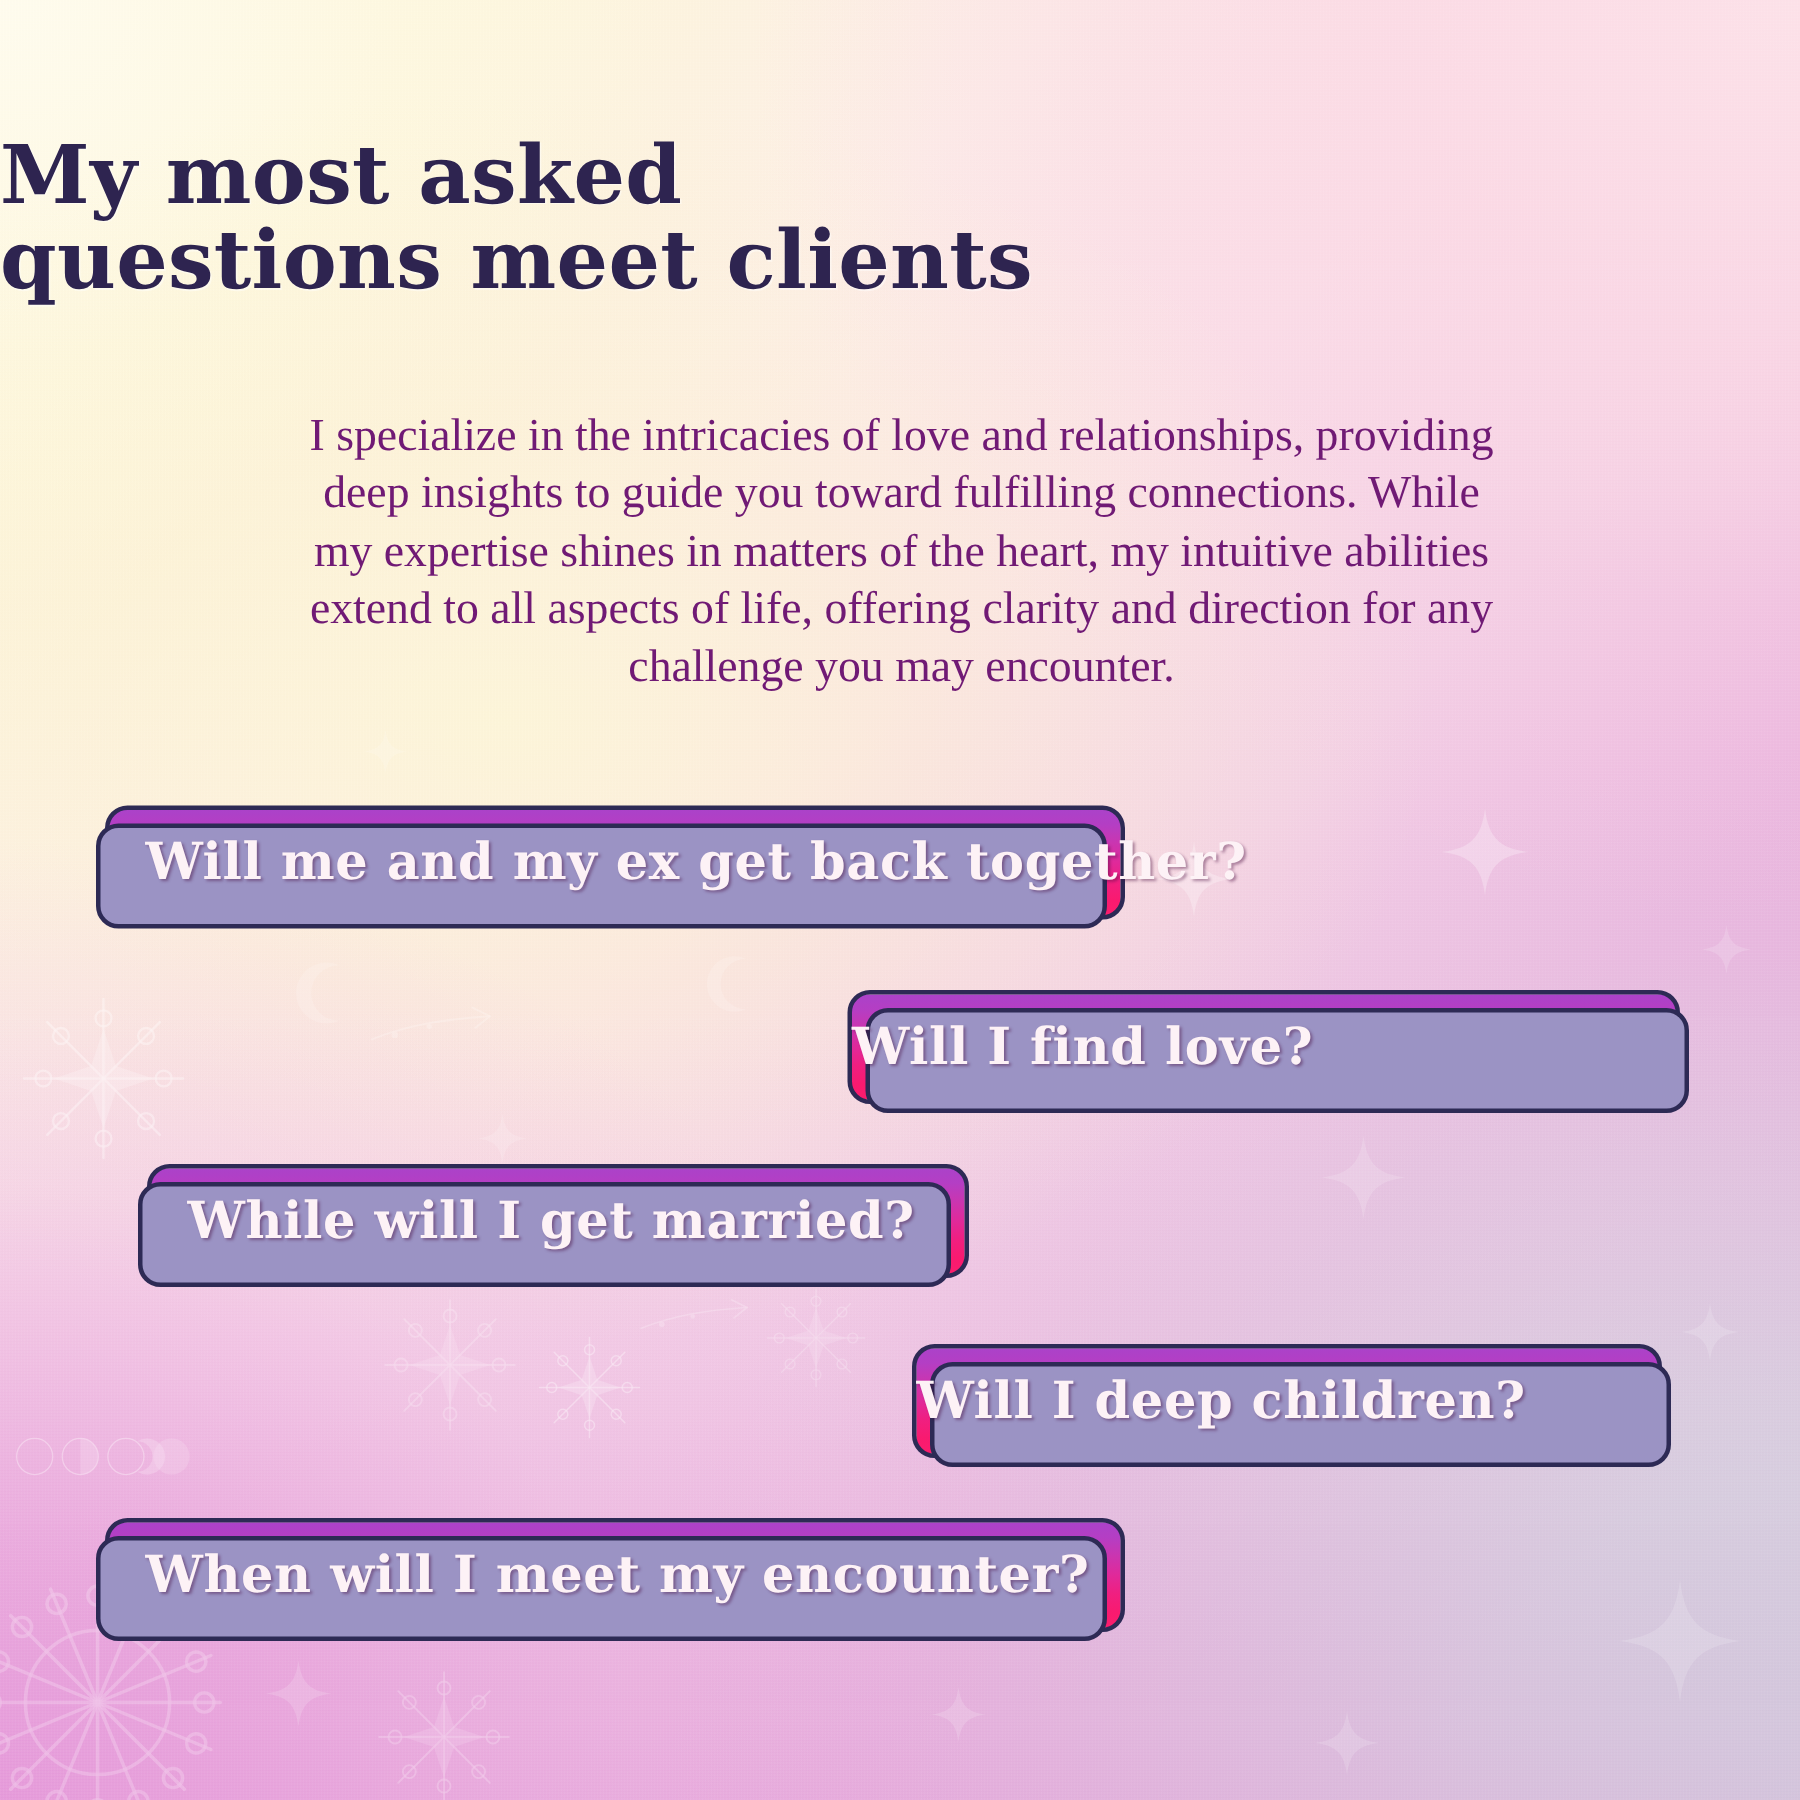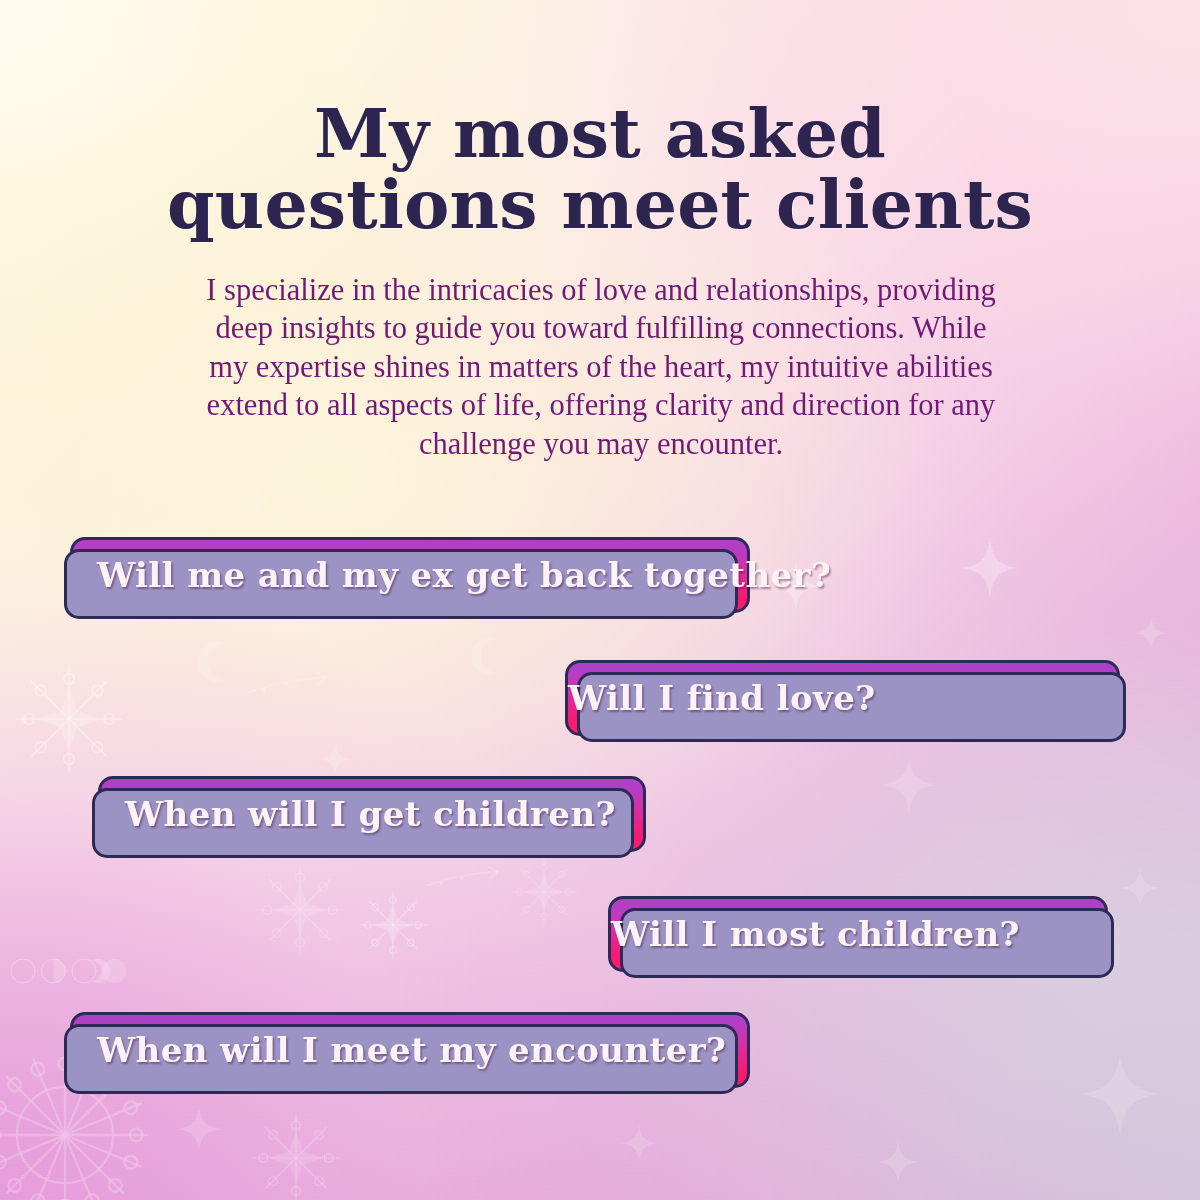--- a/index.html
+++ b/index.html
@@ -111,24 +111,24 @@
   .deco svg { display: block; overflow: visible; }
   .deco-soft  { opacity: .55; }
   .deco-faint { opacity: .34; }
 
   
   #headline {
     position: absolute;
     left: 0;
     right: 0;
     top: 52px;
-    text-align: center;
+    text-align: left;
     font-family: "DejaVu Serif", "Liberation Serif", serif;
     font-weight: 700;
-    font-size: 68px;
+    font-size: 54px;
     line-height: 1.05;
     letter-spacing: 0.2px;
     color: #2e2450;
     text-shadow: 1px 1px 0 rgba(255,255,255,0.45);
   }
   #headline .hl-line { display: block; white-space: nowrap; }
 
   
   #intro {
     position: absolute;
@@ -451,23 +451,23 @@
   <p id="intro">I specialize in the intricacies of love and relationships, providing deep insights to guide you toward fulfilling connections. While my expertise shines in matters of the heart, my intuitive abilities extend to all aspects of life, offering clarity and direction for any challenge you may encounter.</p>
 
   <div id="banner-layer">
       <div class="banner align-left" style="left: 70px; top: 537px; width: 680px;">
         <span class="banner-label">Will me and my ex get back together?</span>
       </div>
       <div class="banner align-right shadow-right" style="left: 565px; top: 660px; width: 555px;">
         <span class="banner-label">Will I find love?</span>
       </div>
       <div class="banner align-left" style="left: 98px; top: 776px; width: 548px;">
-        <span class="banner-label">When will I get children?</span>
+        <span class="banner-label">While will I get married?</span>
       </div>
       <div class="banner align-right shadow-right" style="left: 608px; top: 896px; width: 500px;">
-        <span class="banner-label">Will I most children?</span>
+        <span class="banner-label">Will I deep children?</span>
       </div>
       <div class="banner align-left" style="left: 70px; top: 1012px; width: 680px;">
         <span class="banner-label">When will I meet my encounter?</span>
       </div>
     </div>
 
 </div>
 
 </body></html>

